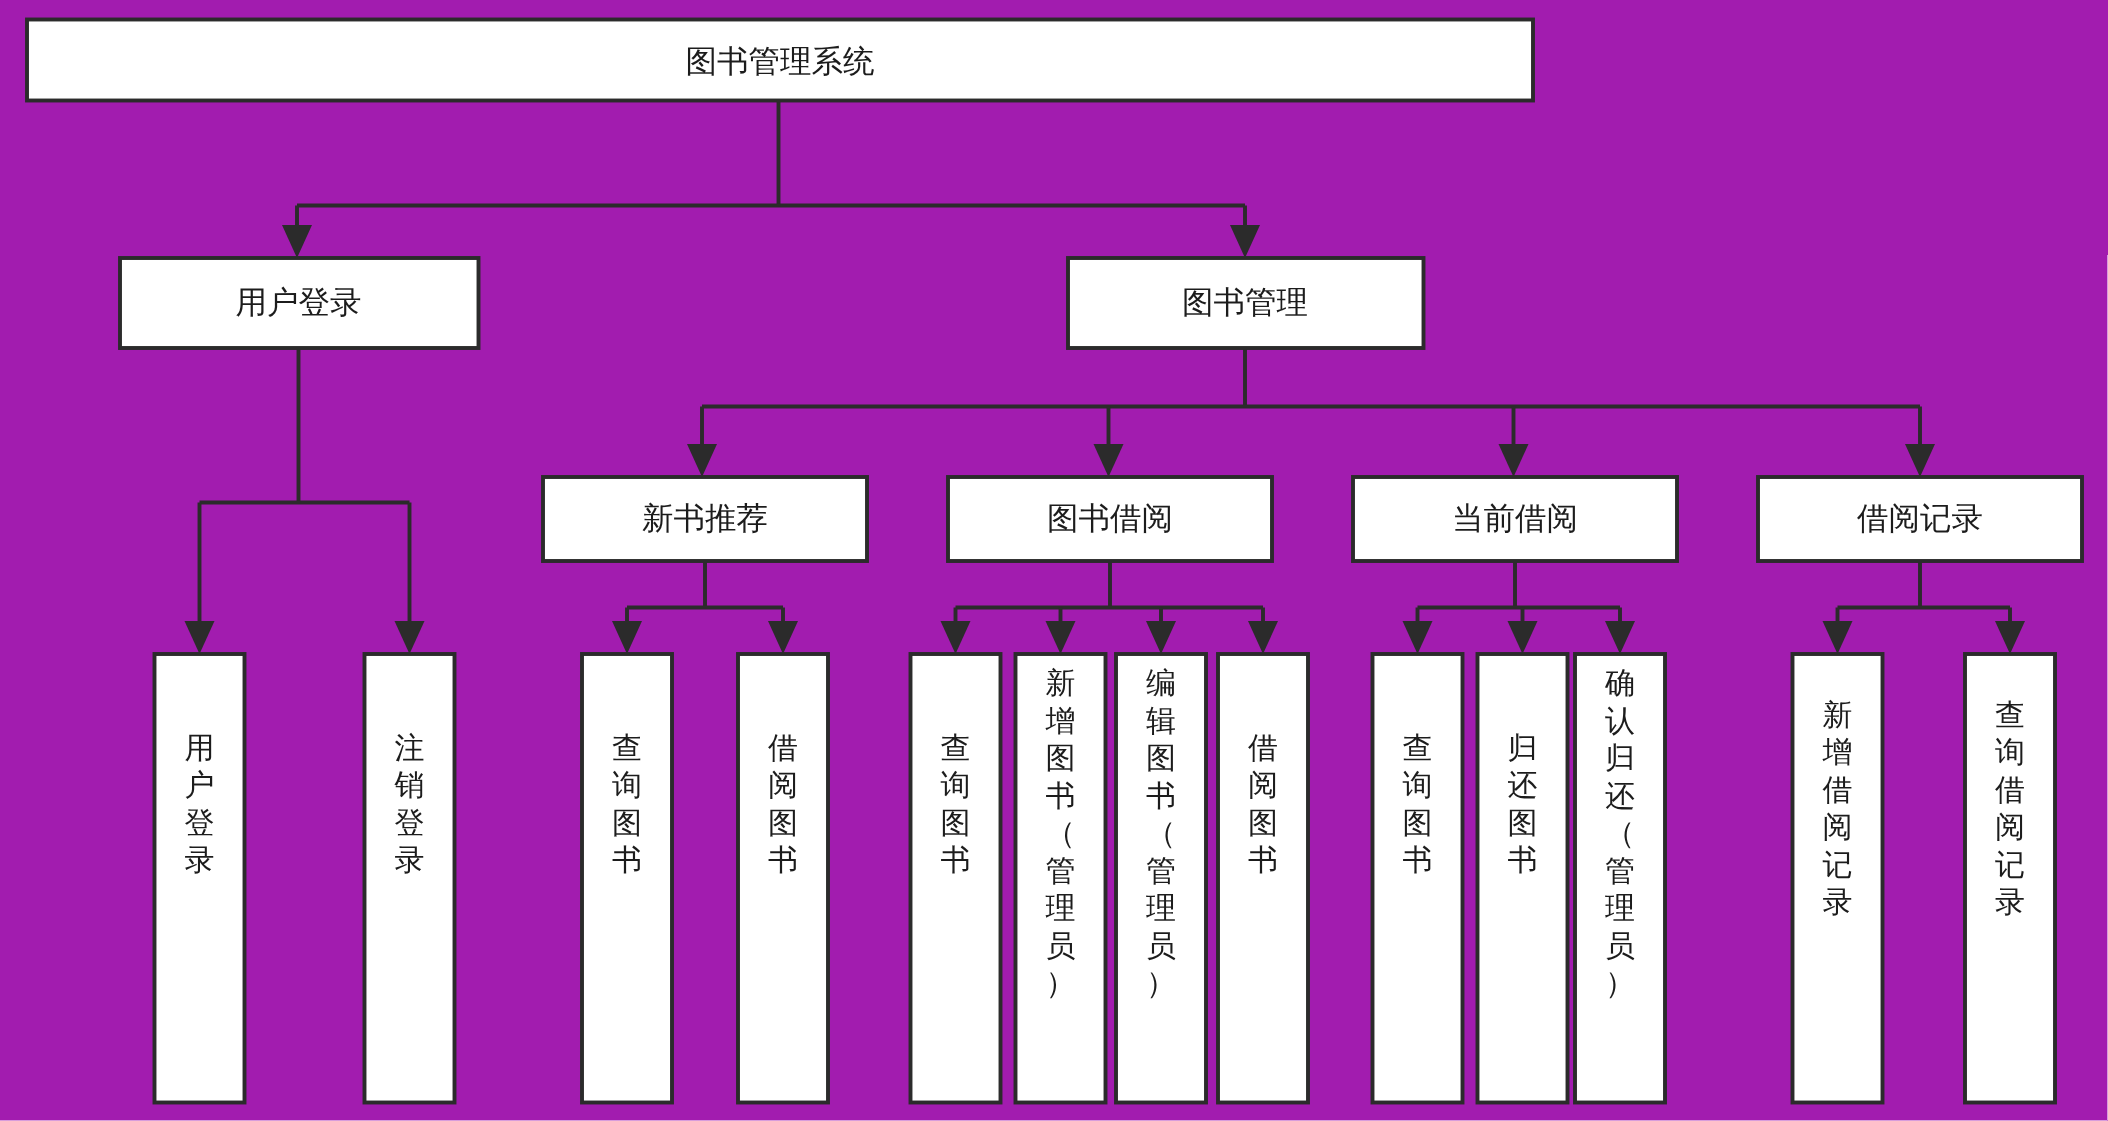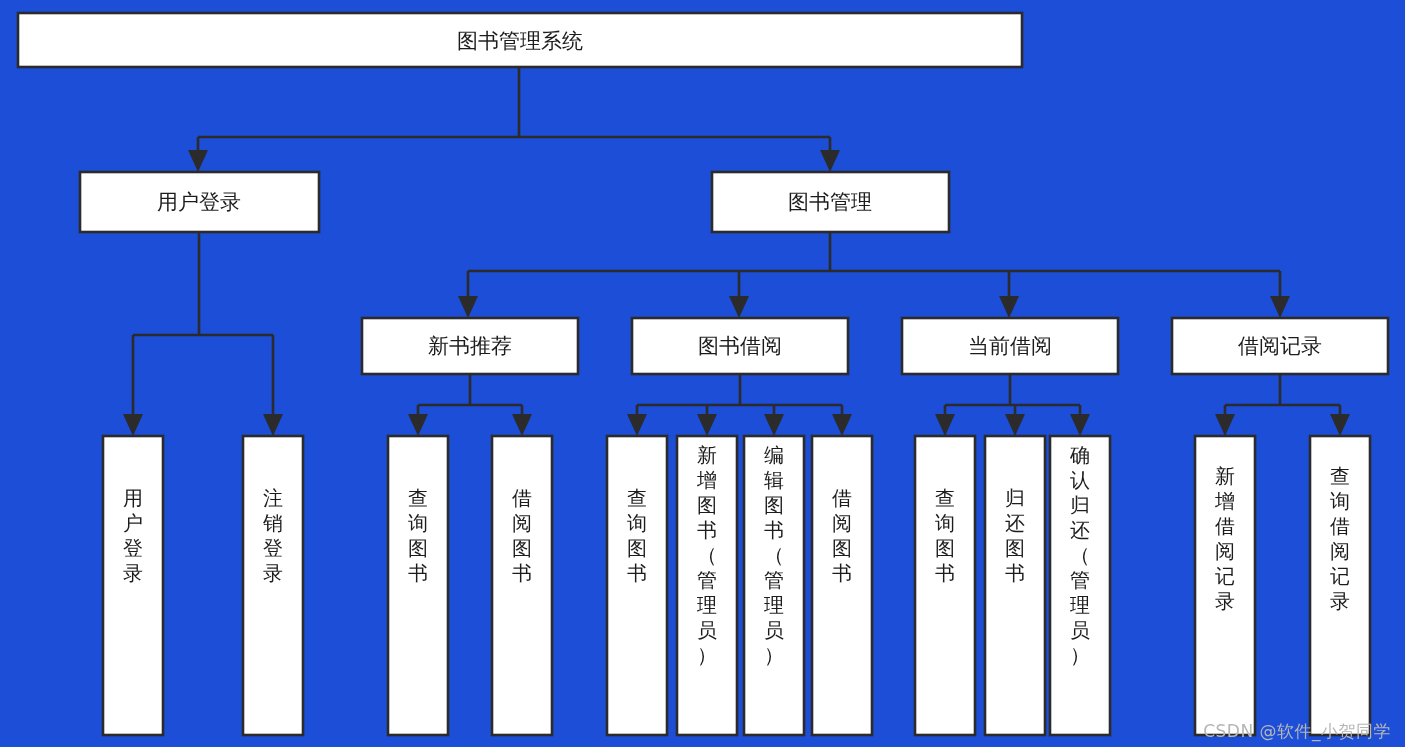--- a/index.html
+++ b/index.html
@@ -10,21 +10,21 @@
   body {
     width: 1405px;
     height: 747px;
     overflow: hidden;
     font-family: "DejaVu Sans", "Liberation Sans", sans-serif;
   }
   #diagram-root {
     position: relative;
     width: 1405px;
     height: 747px;
-    background: #1d4ed8;
+    background: #a21caf;
   }
   svg#flow-svg {
     position: absolute;
     top: 0;
     left: 0;
     width: 1405px;
     height: 747px;
     display: block;
   }
   .node-box {
@@ -233,15 +233,14 @@
       <rect class="node-box" x="1195" y="436" width="60" height="299"></rect>
       <text class="node-label-v" x="1225" y="483"><tspan x="1225" dy="0">新</tspan><tspan x="1225" dy="25">增</tspan><tspan x="1225" dy="25">借</tspan><tspan x="1225" dy="25">阅</tspan><tspan x="1225" dy="25">记</tspan><tspan x="1225" dy="25">录</tspan></text>
     </g>
     <g>
       <rect class="node-box" x="1310" y="436" width="60" height="299"></rect>
       <text class="node-label-v" x="1340" y="483"><tspan x="1340" dy="0">查</tspan><tspan x="1340" dy="25">询</tspan><tspan x="1340" dy="25">借</tspan><tspan x="1340" dy="25">阅</tspan><tspan x="1340" dy="25">记</tspan><tspan x="1340" dy="25">录</tspan></text>
     </g>
 
   </svg>
 
-  <div class="watermark">CSDN @软件_小贺同学</div>
 
 </div>
 
 </body></html>

